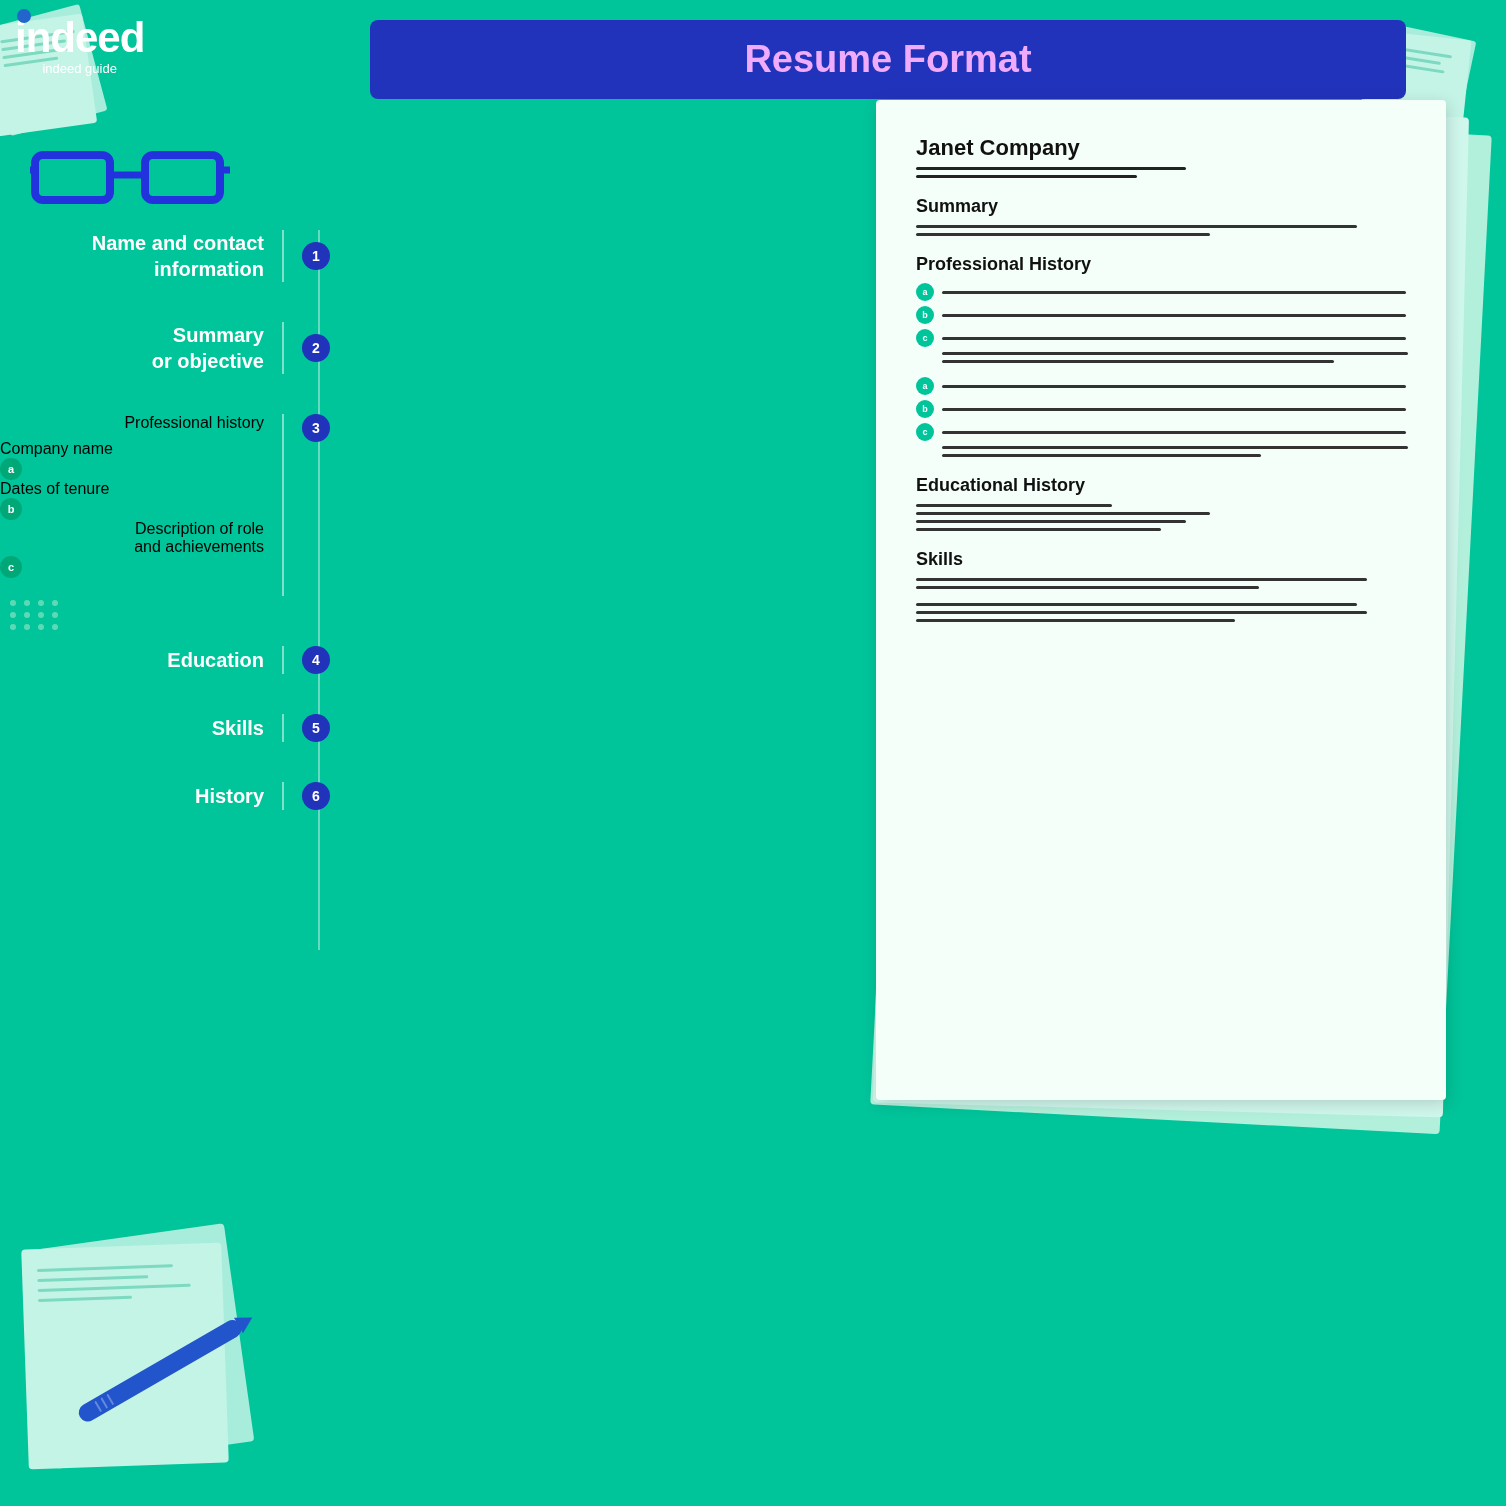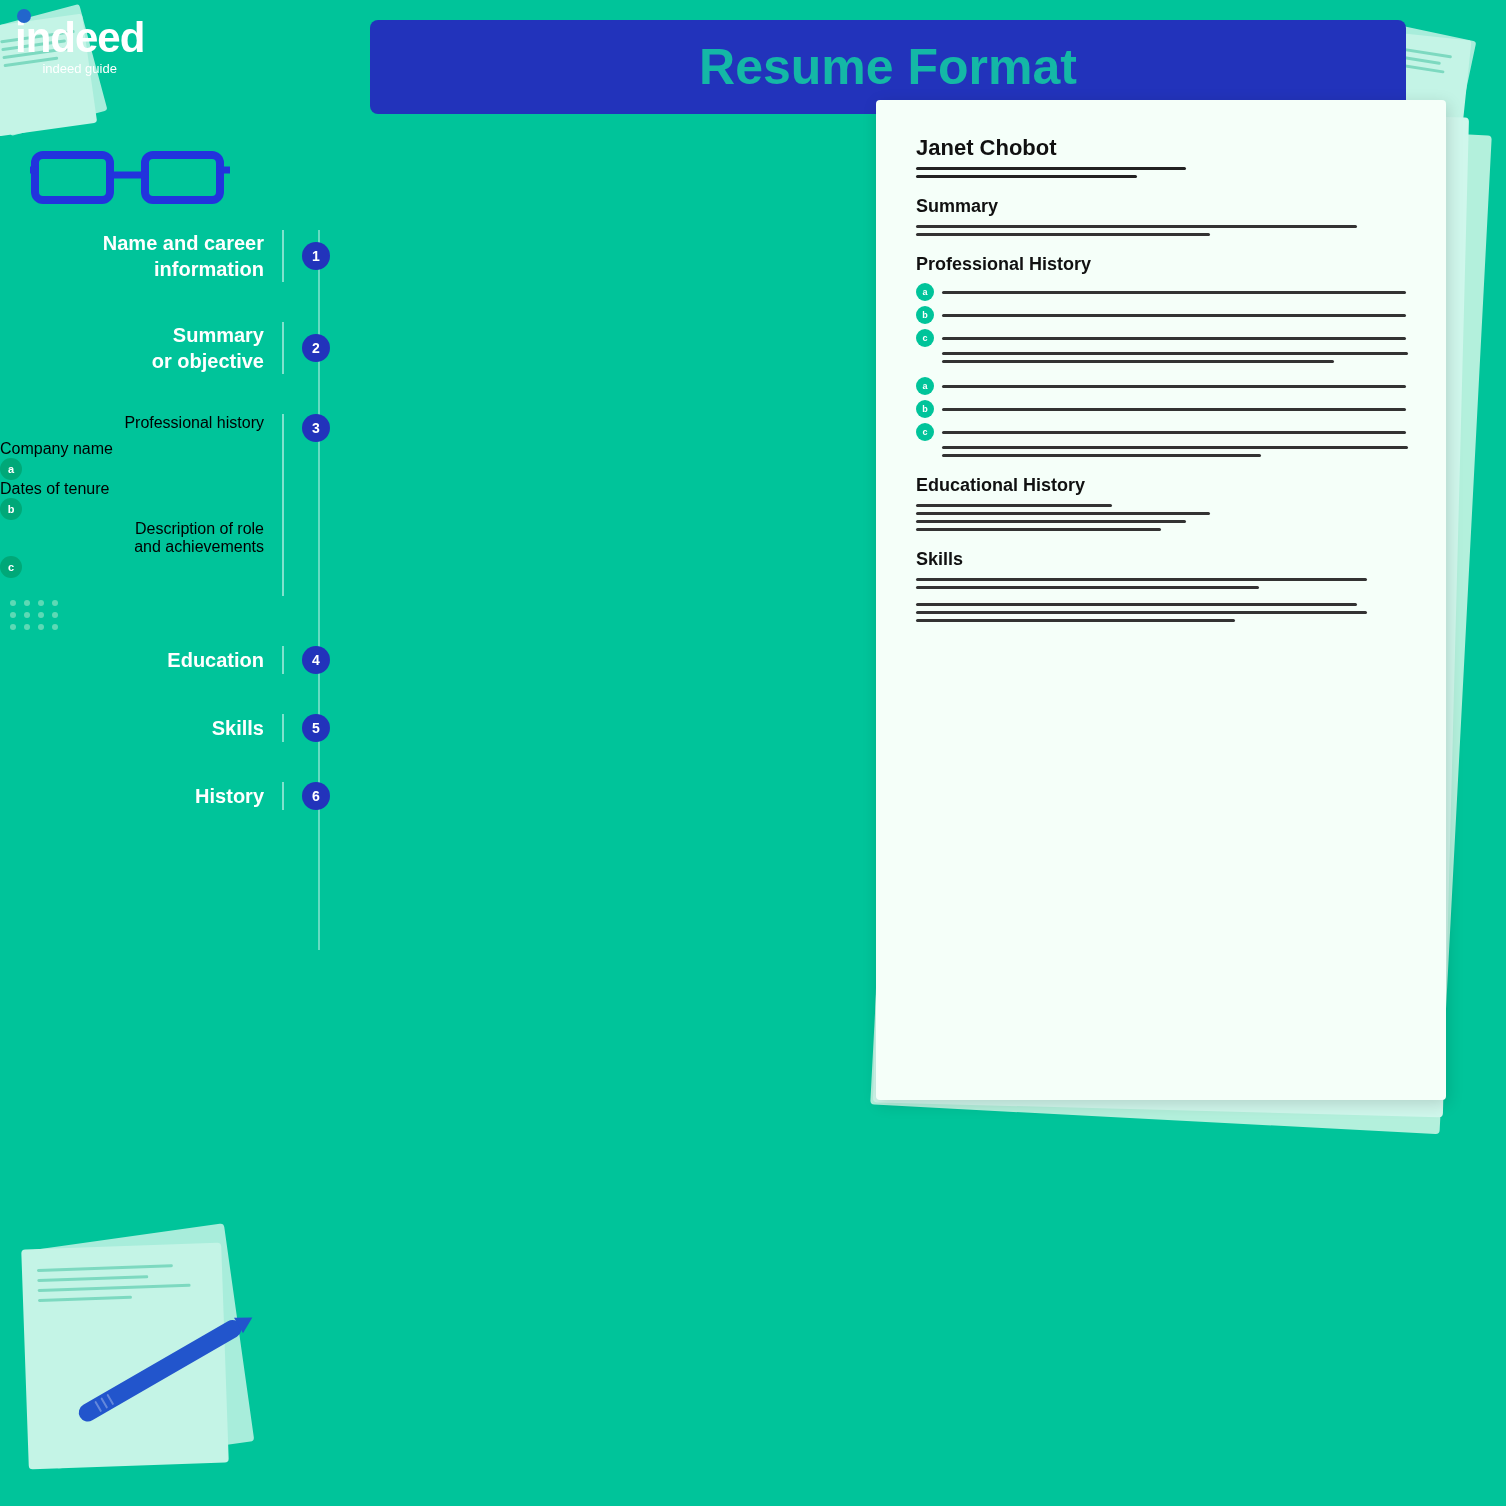--- a/index.html
+++ b/index.html
@@ -131,22 +131,22 @@
       top: 20px;
       left: 370px;
       right: 100px;
       background: #2233bb;
       border-radius: 8px;
       padding: 18px 30px;
       text-align: center;
     }
 
     .title-banner h1 {
-      color: #14b8a6;
-      font-size: 50px;
+      color: #f0abfc;
+      font-size: 38px;
       font-weight: bold;
     }
 
     
     .sidebar {
       position: absolute;
       top: 230px;
       left: 0;
       width: 330px;
     }
@@ -394,21 +394,21 @@
 
 <div class="title-banner">
   <h1>Resume Format</h1>
 </div>
 
 <div class="v-divider"></div>
 
 <div class="sidebar">
 
   <div class="sidebar-item">
-    <div class="label" style="white-space:pre-line;">Name and career
+    <div class="label" style="white-space:pre-line;">Name and contact
 information</div>
     <div class="divider-line"></div>
     <div class="badge badge-blue">1</div>
   </div>
 
   <div class="sidebar-item">
     <div class="label" style="white-space:pre-line;">Summary
 or objective</div>
     <div class="divider-line"></div>
     <div class="badge badge-blue">2</div>
@@ -457,21 +457,21 @@
   </div>
 
 </div>
 
 <div class="resume-container">
   <div class="resume-shadow"></div>
   <div class="resume-shadow2"></div>
 
   <div class="resume-paper">
 
-    <div class="resume-name">Janet Chobot</div>
+    <div class="resume-name">Janet Company</div>
     <div class="resume-line" style="width:55%;"></div>
     <div class="resume-line" style="width:45%;margin-bottom:12px;"></div>
 
     <div class="resume-section-title">Summary</div>
     <div class="resume-text-line" style="width:90%;"></div>
     <div class="resume-text-line" style="width:60%;margin-bottom:14px;"></div>
 
     <div class="resume-section-title">Professional History</div>
 
     <div class="resume-bullet-row">

